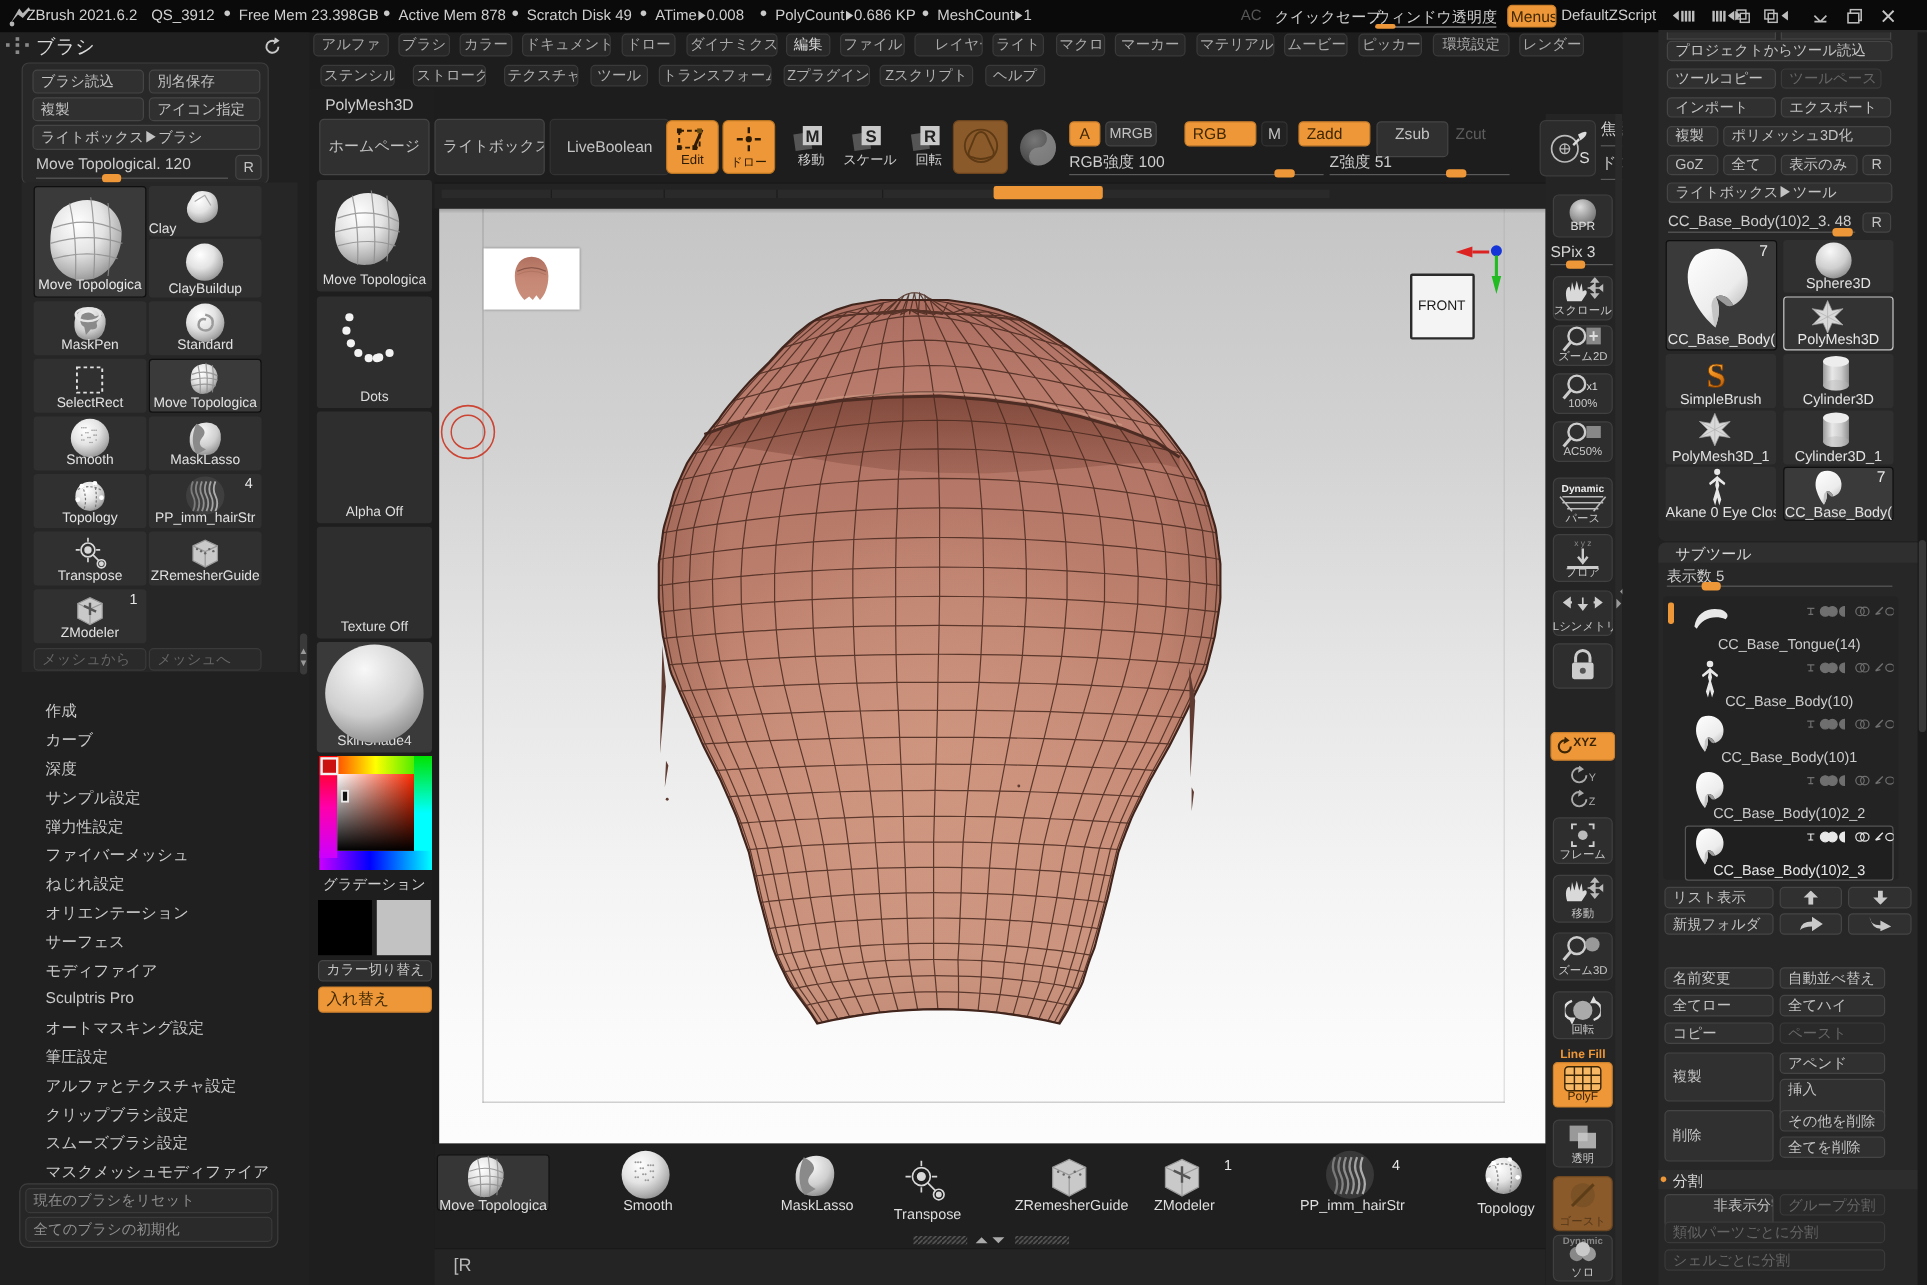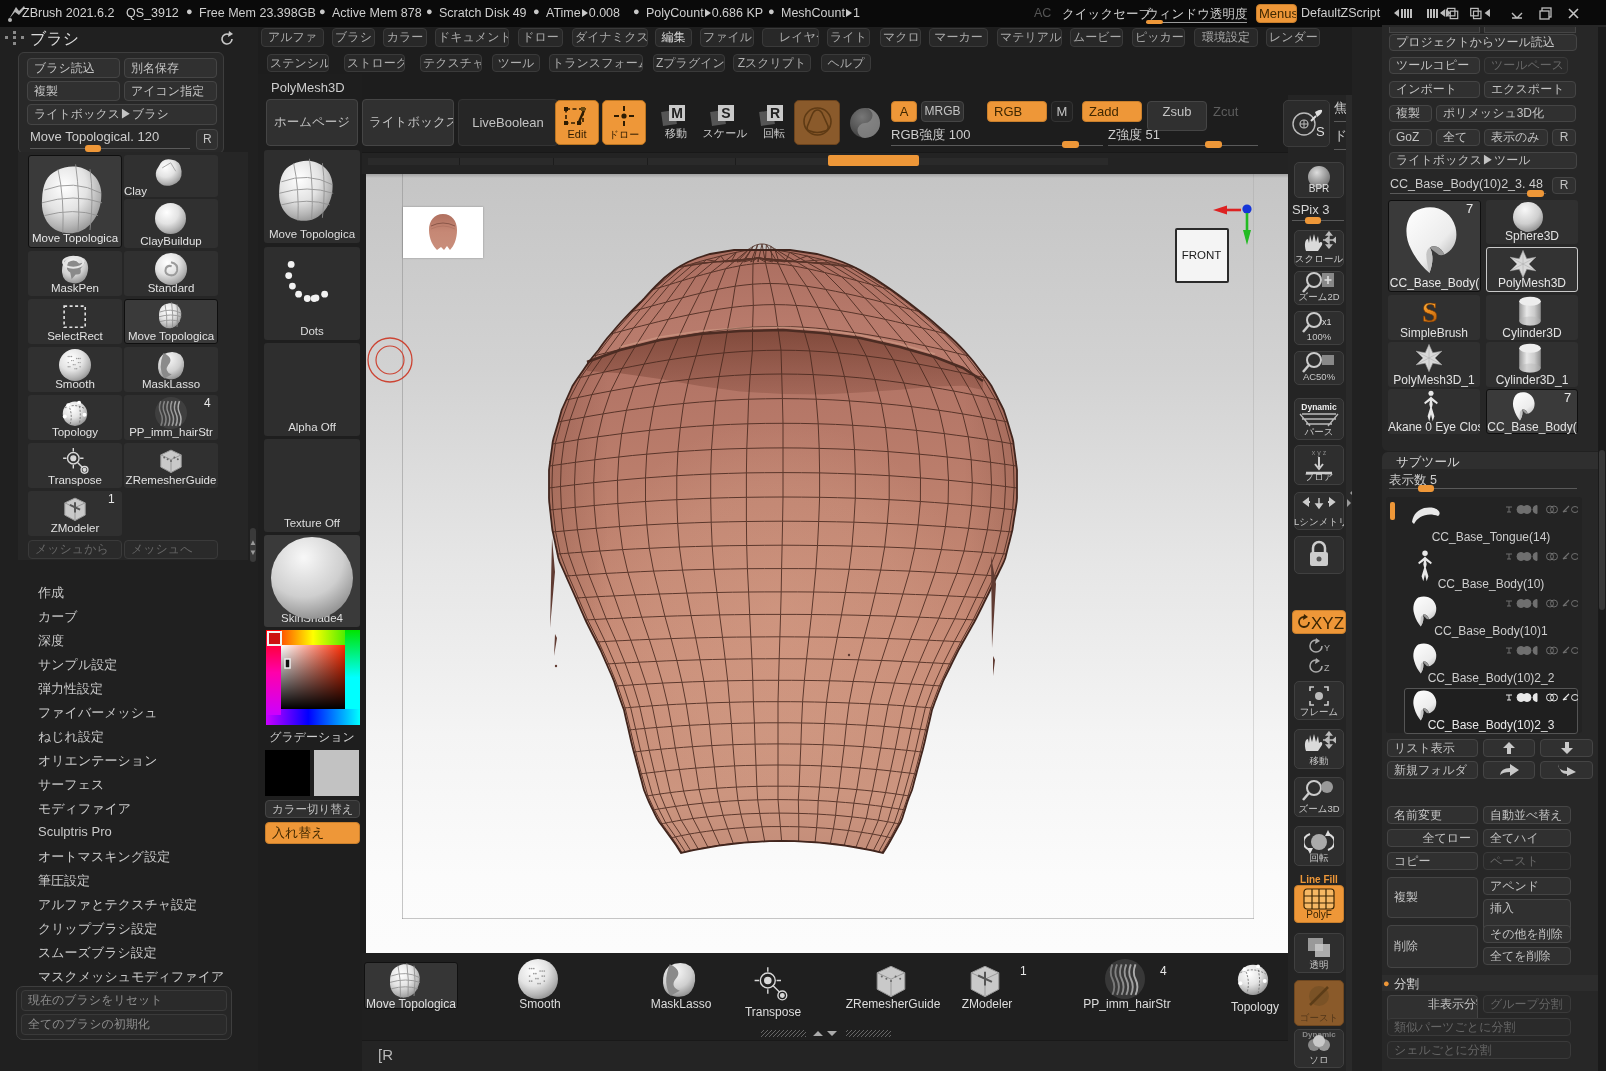--- a/index.html
+++ b/index.html
@@ -881,21 +881,21 @@
 <svg style="position:absolute;left:1304px;top:538px" width="30" height="36" viewBox="0 0 30 36">
 <rect x="6" y="14" width="18" height="14" rx="2" fill="#ccc"></rect>
 <path d="M9 14 v-4 a6 6 0 0 1 12 0 v4" stroke="#ccc" stroke-width="2.5" fill="none"></path>
 <circle cx="15" cy="21" r="2.5" fill="#555"></circle>
   </svg>
 <div style="position:absolute;left:1292px;top:610px;width:54px;height:24px;background:#ee9738;border:1px solid #c97f2c;border-radius:4px"></div>
 <svg style="position:absolute;left:1296px;top:614px" width="16" height="16" viewBox="0 0 16 16">
 <path d="M13 8 A5 5 0 1 1 8 3" stroke="#3a2504" stroke-width="1.8" fill="none"></path>
     <path d="M8 0 L12 3 L7 6 Z" fill="#3a2504"></path>
   </svg>
-<div class="tt" style="left:1311px;top:614px;font-size:17px;font-weight:normal;color:#3a2504">XYZ</div>
+<div class="tt" style="left:1311px;top:614px;font-size:10px;font-weight:bold;color:#3a2504">XYZ</div>
 <svg style="position:absolute;left:1306px;top:638px" width="26" height="16" viewBox="0 0 26 16">
 <path d="M16 8 A6 6 0 1 1 10 2" stroke="#aaa" stroke-width="1.6" fill="none"></path>
     <path d="M10 0 L14 3 L9 6 Z" fill="#aaa"></path>
 <text x="18" y="13" font-size="9" fill="#aaa" font-family="Liberation Sans">Y</text>
   </svg>
 <svg style="position:absolute;left:1306px;top:658px" width="26" height="16" viewBox="0 0 26 16">
 <path d="M16 8 A6 6 0 1 1 10 2" stroke="#aaa" stroke-width="1.6" fill="none"></path>
     <path d="M10 0 L14 3 L9 6 Z" fill="#aaa"></path>
 <text x="18" y="13" font-size="9" fill="#aaa" font-family="Liberation Sans">Z</text>
   </svg>
@@ -1257,21 +1257,21 @@
 <div style="position:absolute;left:1483px;top:761px;width:52px;height:18px;background:#303030;border:1px solid #454545;border-radius:4px"></div>
 <svg style="position:absolute;left:1498px;top:764px" width="22" height="12" viewBox="0 0 22 12">
 <path d="M2 11 Q3 4 12 4 L12 0 L21 6 L12 12 L12 8 Q5 8 2 11 Z" fill="#c9c9c9"></path>
   </svg>
 <div style="position:absolute;left:1540px;top:761px;width:53px;height:18px;background:#303030;border:1px solid #454545;border-radius:4px"></div>
 <svg style="position:absolute;left:1556px;top:764px" width="22" height="12" viewBox="0 0 22 12">
 <path d="M2 0 Q2 7 11 7 L11 3 L20 8 L11 12 L11 10 Q4 10 2 0 Z" fill="#c9c9c9"></path>
   </svg>
 <div class="b" style="position:absolute;left:1387px;top:806px;width:91px;height:18px;font-size:12px;line-height:16px;">名前変更</div>
 <div class="b" style="position:absolute;left:1483px;top:806px;width:88px;height:18px;font-size:12px;line-height:16px;">自動並べ替え</div>
-<div class="b" style="position:absolute;left:1387px;top:829px;width:91px;height:18px;font-size:12px;line-height:16px;text-align:right;">全てロー</div>
+<div class="b" style="position:absolute;left:1387px;top:829px;width:91px;height:18px;font-size:12px;line-height:16px;">全てロー</div>
 <div class="b" style="position:absolute;left:1483px;top:829px;width:88px;height:18px;font-size:12px;line-height:16px;">全てハイ</div>
 <div class="b" style="position:absolute;left:1387px;top:852px;width:91px;height:18px;font-size:12px;line-height:16px;">コピー</div>
 <div class="b dim" style="position:absolute;left:1483px;top:852px;width:88px;height:18px;font-size:12px;line-height:16px;">ペースト</div>
 <div class="b" style="position:absolute;left:1387px;top:877px;width:91px;height:41px;font-size:12px;line-height:39px;line-height:39px">複製</div>
 <div class="b" style="position:absolute;left:1483px;top:877px;width:88px;height:18px;font-size:12px;line-height:16px;">アペンド</div>
 <div class="b" style="position:absolute;left:1483px;top:899px;width:88px;height:36px;font-size:12px;line-height:16px;">挿入</div>
 <div class="b" style="position:absolute;left:1387px;top:925px;width:91px;height:43px;font-size:12px;line-height:41px;line-height:41px">削除</div>
 <div class="b" style="position:absolute;left:1483px;top:925px;width:88px;height:18px;font-size:12px;line-height:16px;">その他を削除</div>
 <div class="b" style="position:absolute;left:1483px;top:947px;width:88px;height:18px;font-size:12px;line-height:16px;">全てを削除</div>
 <div style="position:absolute;left:1382px;top:975px;width:224px;height:16px;background:#2d2d2d"></div>

